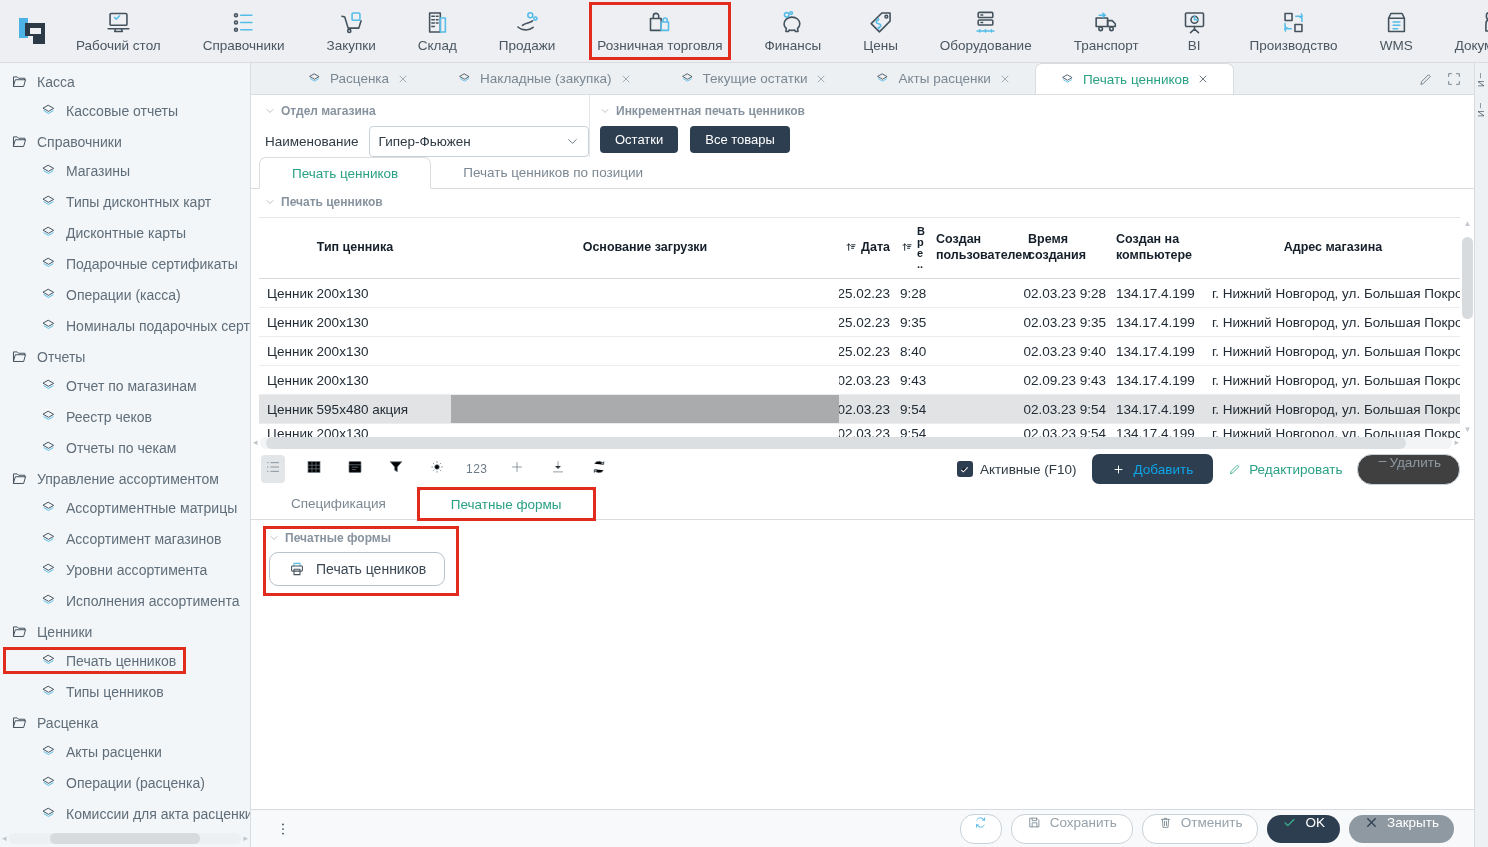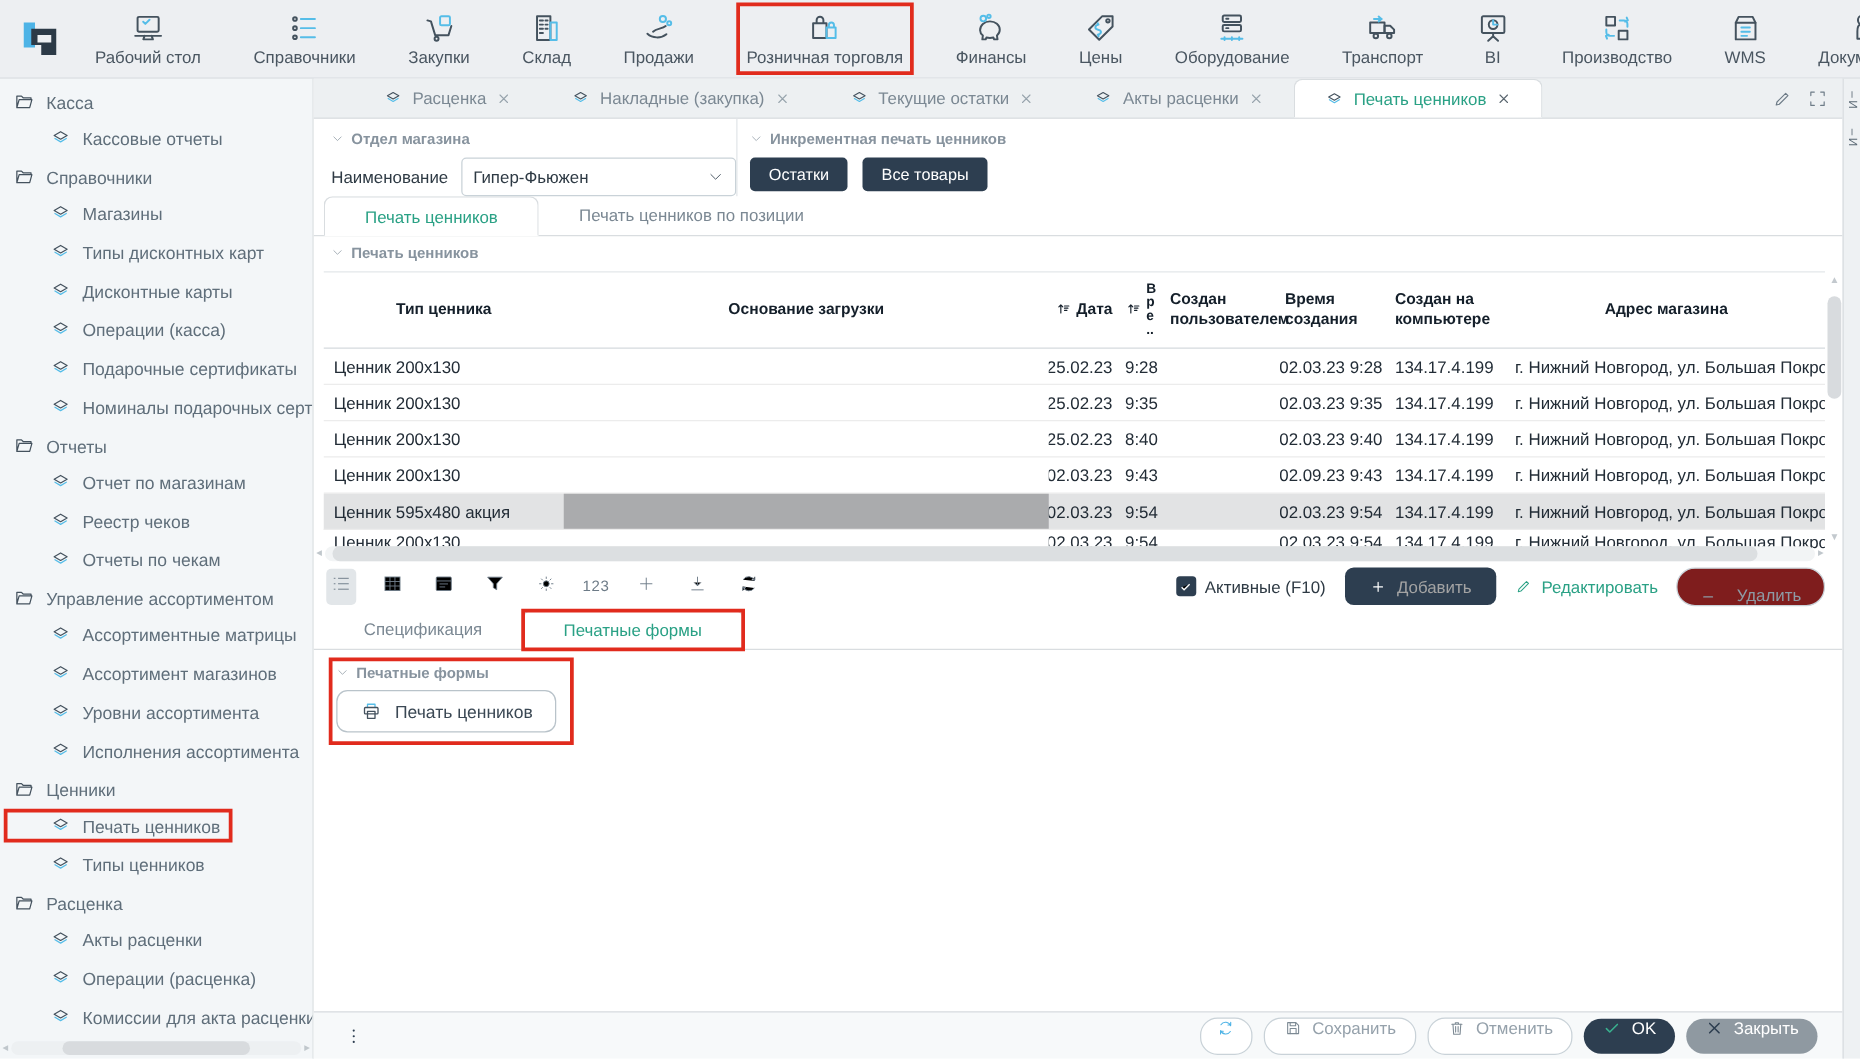--- a/index.html
+++ b/index.html
@@ -101,27 +101,27 @@
   .gt-icon svg{width:18px;height:18px;}
   .gt-icon svg *{stroke:#6d7b87;}
   .gt-icon.active{background:#e2e6e9;}
   .num{font-size:12px;color:#6d7b87;letter-spacing:.5px;cursor:pointer;}
   .right-controls{margin-left:auto;display:flex;align-items:center;gap:15px;}
   .chk{width:16px;height:16px;background:#2d3e50;border-radius:3px;display:inline-flex;align-items:center;justify-content:center;cursor:pointer;}
   .chk svg{width:11px;height:11px;}
   .chk svg *{stroke:#fff;stroke-width:2.4;}
   .chk-wrap{display:flex;align-items:center;gap:7px;cursor:pointer;}
   .chk-label{font-size:13.5px;color:#2e3a44;}
-  .btn-add{background:#2d3e50;color:#a3a3a3;height:30px;border-radius:7px;padding:0 20px;font-size:13.5px;display:flex;align-items:center;gap:9px;cursor:pointer;}
+  .btn-add{background:#2d3e50;color:#0ea5e9;height:30px;border-radius:7px;padding:0 20px;font-size:13.5px;display:flex;align-items:center;gap:9px;cursor:pointer;}
   .btn-add .icon svg{width:13px;height:13px;}
   .btn-add .icon svg *{stroke:#fff;stroke-width:1.8;}
   .link-edit{color:#2aa185;font-size:13.5px;display:flex;gap:7px;align-items:center;cursor:pointer;}
   .link-edit .icon svg{width:14px;height:14px;}
   .link-edit .icon svg *{stroke:#2aa185;}
-  .btn-del{border:1px solid #c9d2d8;color:#8e9aa4;height:29px;border-radius:15px;padding:0 18px;font-size:13.5px;display:flex;align-items:flex-end;gap:16px;background:#7f1d1d;cursor:pointer;}
+  .btn-del{border:1px solid #c9d2d8;color:#8e9aa4;height:29px;border-radius:15px;padding:0 18px;font-size:13.5px;display:flex;align-items:flex-start;gap:0;background:#404040;cursor:pointer;}
   .btn-del .icon svg{width:13px;height:13px;}
   .btn-del .icon svg *{stroke:#8e9aa4;stroke-width:1.8;}
   
   .pf-box{margin:6px 0 0 12px;position:relative;display:inline-block;padding:5px 14px 10px 6px;align-self:flex-start;}
   .pf-box.hl-ring::after{inset:0;}
   .btn-print{margin-top:7px;height:32px;border:1px solid #b9c3ca;border-radius:9px;display:inline-flex;align-items:center;gap:10px;padding:0 18px;font-size:14px;color:#3b4854;background:#fff;cursor:pointer;}
   .btn-print .icon svg{width:18px;height:18px;}
   .spacer{flex:1;}
   
   .footer{flex:0 0 37px;border-top:1px solid #d7dbdf;background:#f7f9fa;display:flex;align-items:center;padding:0 10px;}
@@ -410,30 +410,30 @@
                 </span>
                 <span>Дисконтные карты</span>
               </span></div>
             <div class="leaf"><span class="leaf-inner">
                 <span class="icon ">
                   <svg viewBox="0 0 24 24">
                     <path d="M12 4.8L19.3 9 12 13.2 4.7 9z"></path>
                     <path class="blu" d="M5.6 12.4L12 16.2l6.4-3.8"></path>
                   </svg>
                 </span>
+                <span>Подарочные сертификаты</span>
+              </span></div>
+            <div class="leaf"><span class="leaf-inner">
+                <span class="icon ">
+                  <svg viewBox="0 0 24 24">
+                    <path d="M12 4.8L19.3 9 12 13.2 4.7 9z"></path>
+                    <path class="blu" d="M5.6 12.4L12 16.2l6.4-3.8"></path>
+                  </svg>
+                </span>
                 <span>Операции (касса)</span>
-              </span></div>
-            <div class="leaf"><span class="leaf-inner">
-                <span class="icon ">
-                  <svg viewBox="0 0 24 24">
-                    <path d="M12 4.8L19.3 9 12 13.2 4.7 9z"></path>
-                    <path class="blu" d="M5.6 12.4L12 16.2l6.4-3.8"></path>
-                  </svg>
-                </span>
-                <span>Подарочные сертификаты</span>
               </span></div>
             <div class="leaf"><span class="leaf-inner">
                 <span class="icon ">
                   <svg viewBox="0 0 24 24">
                     <path d="M12 4.8L19.3 9 12 13.2 4.7 9z"></path>
                     <path class="blu" d="M5.6 12.4L12 16.2l6.4-3.8"></path>
                   </svg>
                 </span>
                 <span>Номиналы подарочных сертифика</span>
               </span></div>

